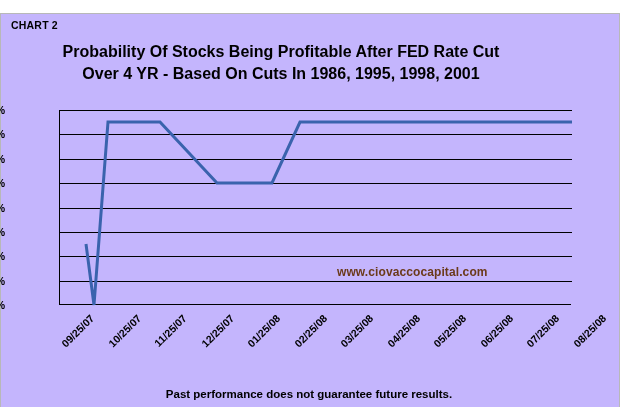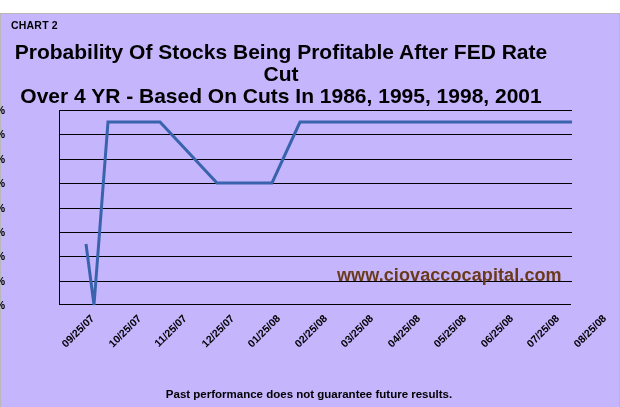--- a/index.html
+++ b/index.html
@@ -32,21 +32,21 @@
     font-size: 10.5px;
     font-weight: bold;
     letter-spacing: 0.2px;
   }
   #title-block {
     position: absolute;
     left: 0;
     top: 27px;
     width: 560px;
     text-align: center;
-    font-size: 21px;
+    font-size: 16px;
     font-weight: bold;
     line-height: 22px;
   }
   #title-line1, #title-line2 { display: block; }
 
   
   #plot-wrap {
     position: absolute;
     left: 58px;
     top: 96px;
@@ -93,21 +93,21 @@
     font-weight: bold;
     white-space: nowrap;
     transform: rotate(-45deg);
     transform-origin: right top;
     text-align: right;
   }
   #watermark {
     position: absolute;
     left: 336px;
     top: 251px;
-    font-size: 18px;
+    font-size: 12px;
     font-weight: bold;
     color: #6b3a1a;
     letter-spacing: 0.1px;
   }
   #footer {
     position: absolute;
     left: 0;
     top: 374px;
     width: 616px;
     text-align: center;

